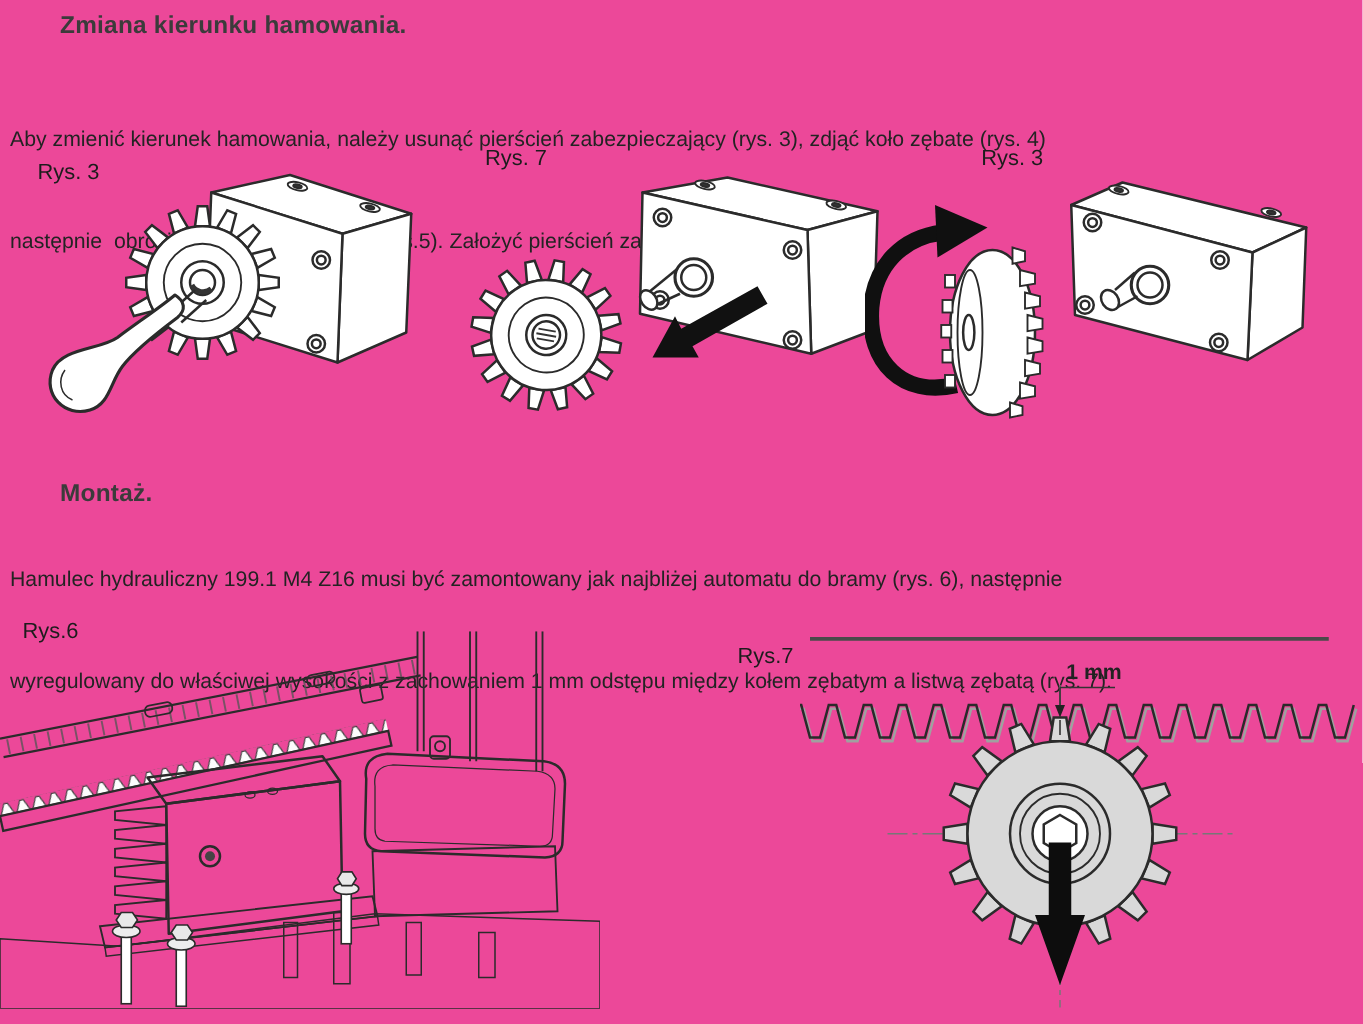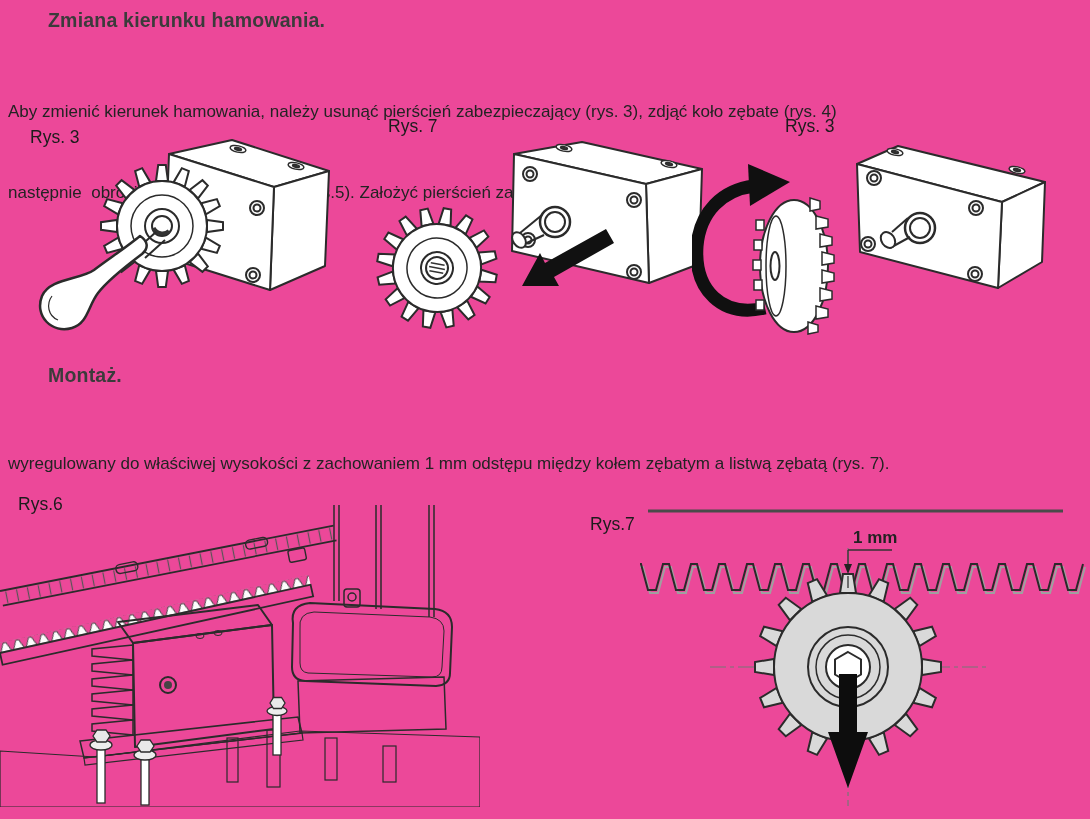--- a/index.html
+++ b/index.html
@@ -208,23 +208,24 @@
     </g>
     <g stroke="#2b2b2b" fill="#ffffff">
       <circle cx="228" cy="88" r="15" stroke-width="2.5"></circle>
         <circle cx="228" cy="88" r="10" stroke-width="2"></circle>
       <line x1="200" y1="92" x2="216" y2="78" stroke-width="2"></line>
       <line x1="198" y1="108" x2="218" y2="97" stroke-width="2"></line>
       <ellipse cx="196" cy="100" rx="6.5" ry="8.5" transform="rotate(-35 196 100)" stroke-width="2"></ellipse>
     </g>
   </svg>
 
-  <h2 class="h" style="left:48px;top:364px">Montaż.</h2>
+  <h2 class="h" style="left:48px;top:384px">Montaż.</h2>
 
   <div class="para" style="left:8px;top:396px;width:1078px">
+    <div>Hamulec hydrauliczny 199.1 M4 Z16 musi być zamontowany jak najbliżej automatu do bramy (rys. 6), następnie</div>
     <div>wyregulowany do właściwej wysokości z zachowaniem 1 mm odstępu między kołem zębatym a listwą zębatą (rys. 7).</div>
   </div>
 
   <div class="figlabel" style="left:18px;top:494px">Rys.6</div>
   <div class="figlabel" style="left:590px;top:514px">Rys.7</div>
 
   <svg class="fig" style="left:0;top:505px" width="480" height="302" viewBox="0 0 480 302">
     <g>
       <g transform="translate(0,86) rotate(-11.1)">
         <rect x="0" y="0" width="340" height="15" fill="url(#ticks)"></rect>

